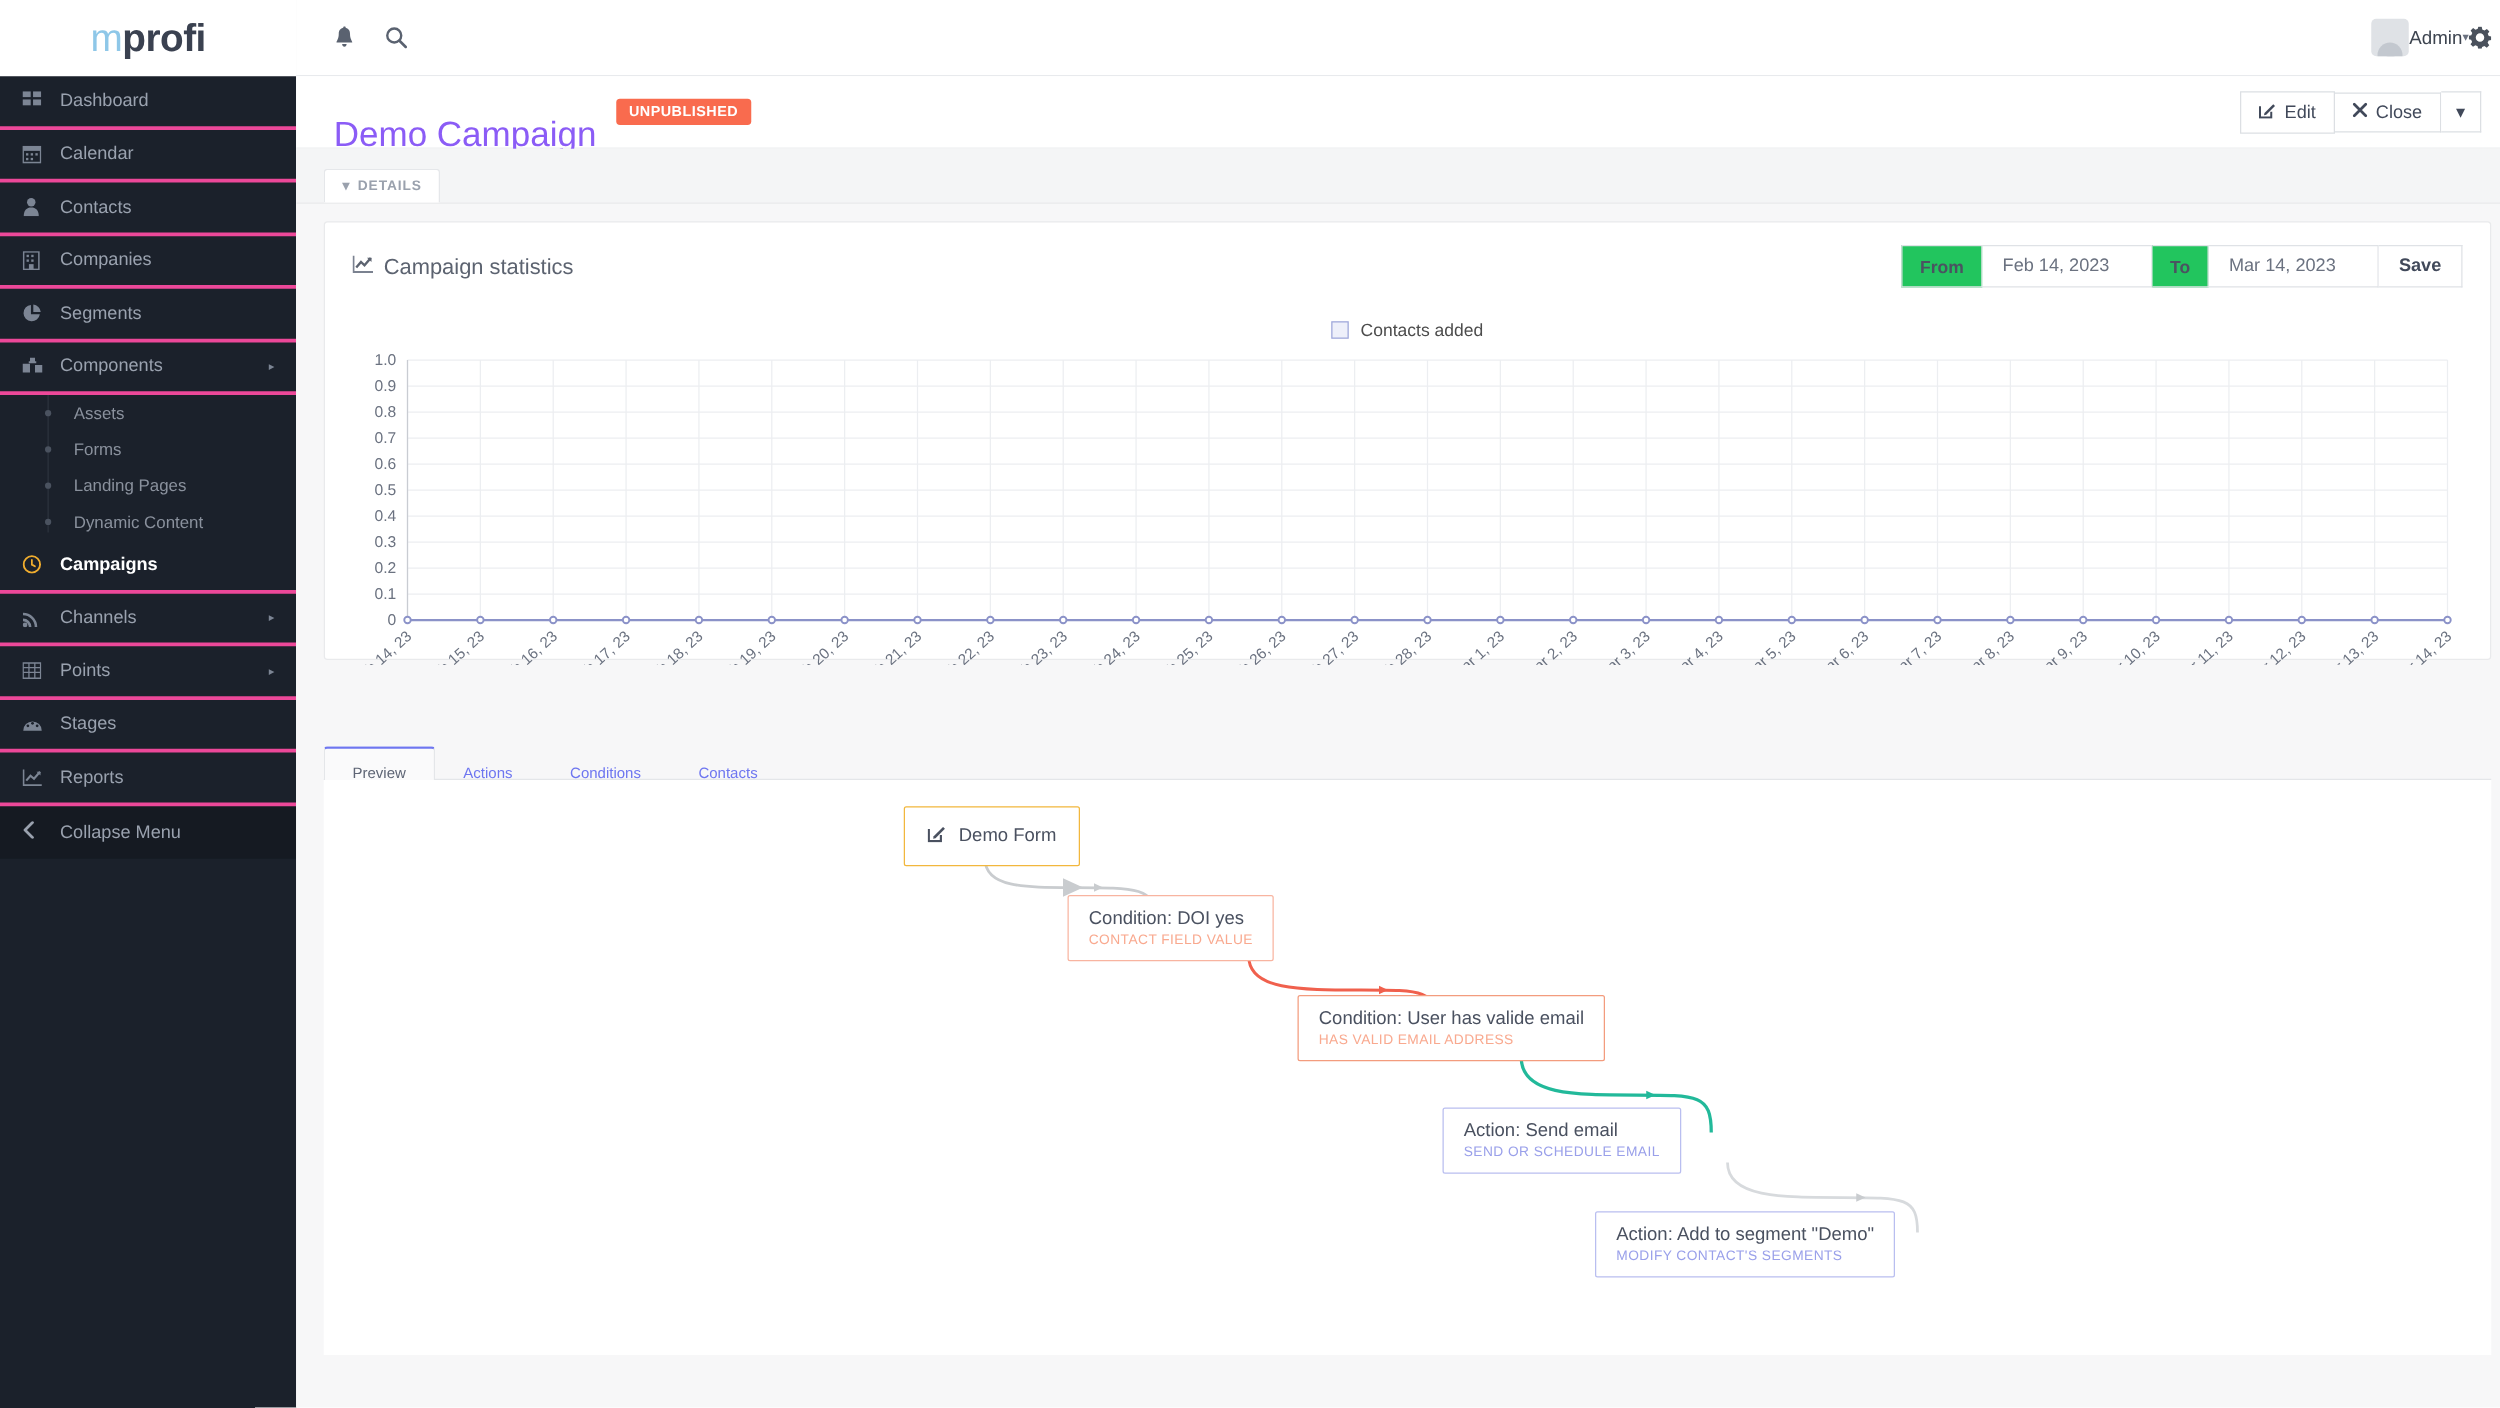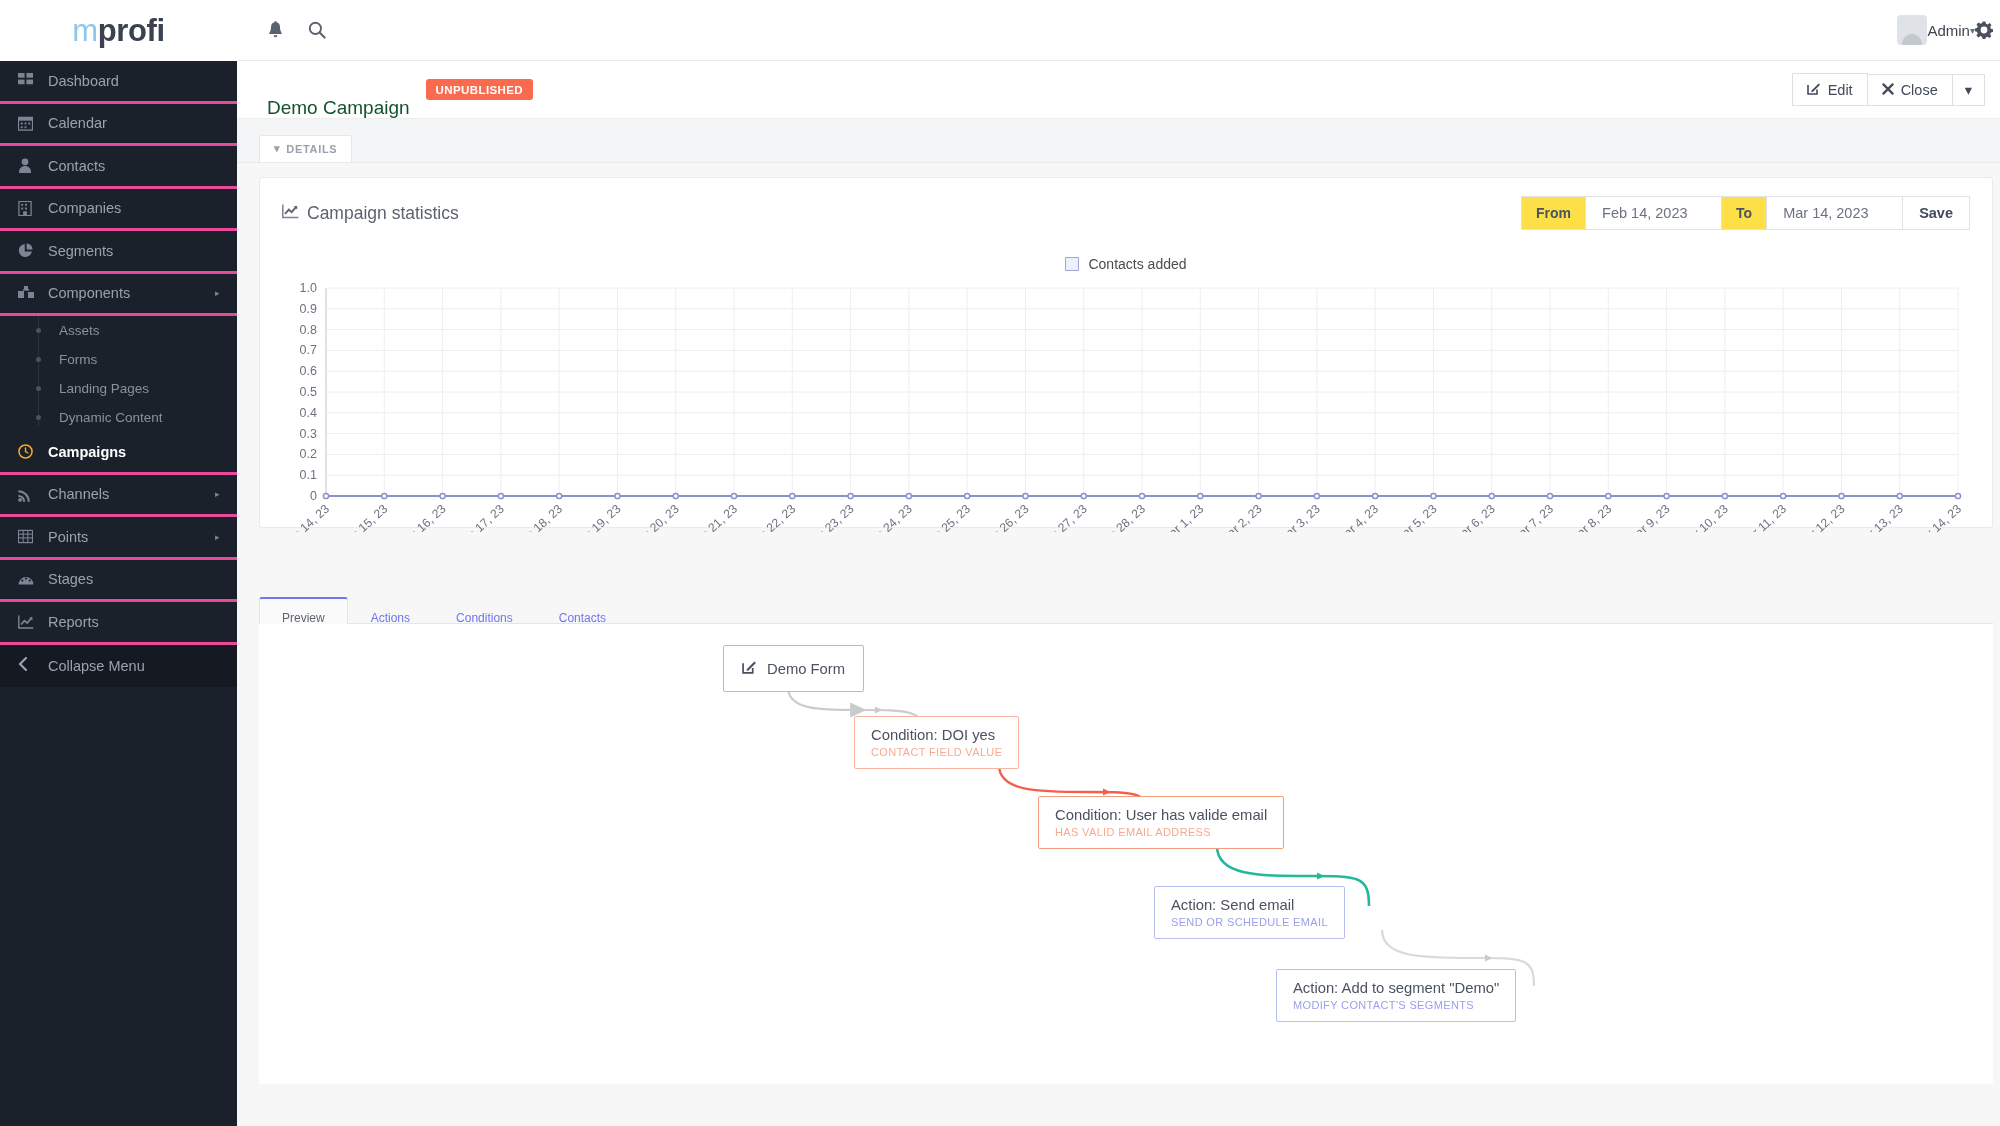--- a/index.html
+++ b/index.html
@@ -84,21 +84,21 @@
     width: 20px; height: 11px; border-radius: 10px 10px 0 0; background: #c3c8cf;
   }
   .user-name { color: #3e4550; font-size: 15px; }
   .mini-caret { color: #6b7280; font-size: 10px; }
   .gear { color: #4a515c; cursor: pointer; font-size: 18px; display: flex; }
 
   .pagehead {
     height: 58px; background: #ffffff; border-bottom: 1px solid #eceef0;
     display: flex; align-items: center; padding: 0 30px; flex-shrink: 0;
   }
-  .page-title { font-size: 19px; color: #14532d; font-weight: 400; margin-top: 36px; }
+  .page-title { font-size: 28px; color: #8b5cf6; font-weight: 400; margin-top: 36px; }
   .badge {
     margin-left: 16px; background: #f96b4e; color: #ffffff;
     font-size: 11.5px; font-weight: bold; letter-spacing: 0.4px;
     padding: 5px 10px 4px; border-radius: 3px;
   }
   .head-actions { margin-left: auto; display: flex; align-items: center; }
   .btn {
     background: #ffffff; border: 1px solid #dcdfe3; color: #41495a;
     font-size: 14.5px; padding: 7px 14px; cursor: pointer;
     display: flex; align-items: center; gap: 7px; font-family: inherit;
@@ -123,21 +123,21 @@
   .stats-panel {
     background: #ffffff; border: 1px solid #e9eaec; border-radius: 3px;
     height: 351px; position: relative;
   }
   .stats-head { display: flex; align-items: center; padding: 18px 22px 0; }
   .stats-title {
     font-size: 17.5px; color: #5c6370; display: flex; align-items: center; gap: 8px;
   }
   .daterange { margin-left: auto; display: flex; align-items: stretch; }
   .dr-lbl {
-    background: #fde047; border: 1px solid #dfe2e6; color: #4b5361;
+    background: #22c55e; border: 1px solid #dfe2e6; color: #4b5361;
     font-size: 14px; font-weight: bold; padding: 8px 14px; display: flex; align-items: center;
   }
   .dr-in {
     background: #ffffff; border: 1px solid #dfe2e6; border-left: none;
     color: #6b7280; font-size: 14.5px; padding: 8px 16px; width: 136px;
     font-family: inherit; outline: none;
   }
   .dr-lbl.mid { border-left: none; }
   .dr-save {
     background: #ffffff; border: 1px solid #dfe2e6; border-left: none;

